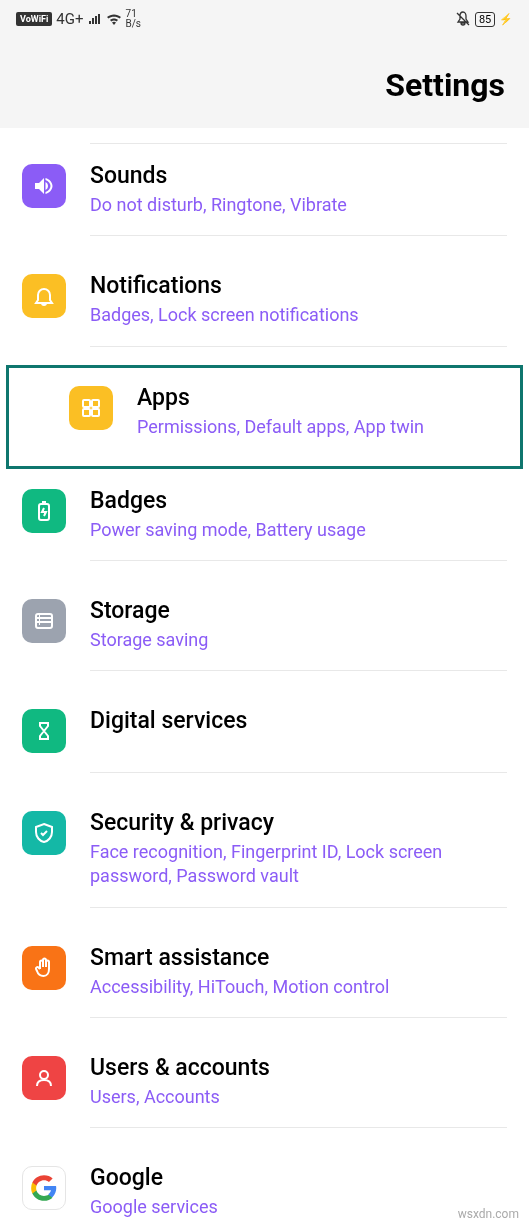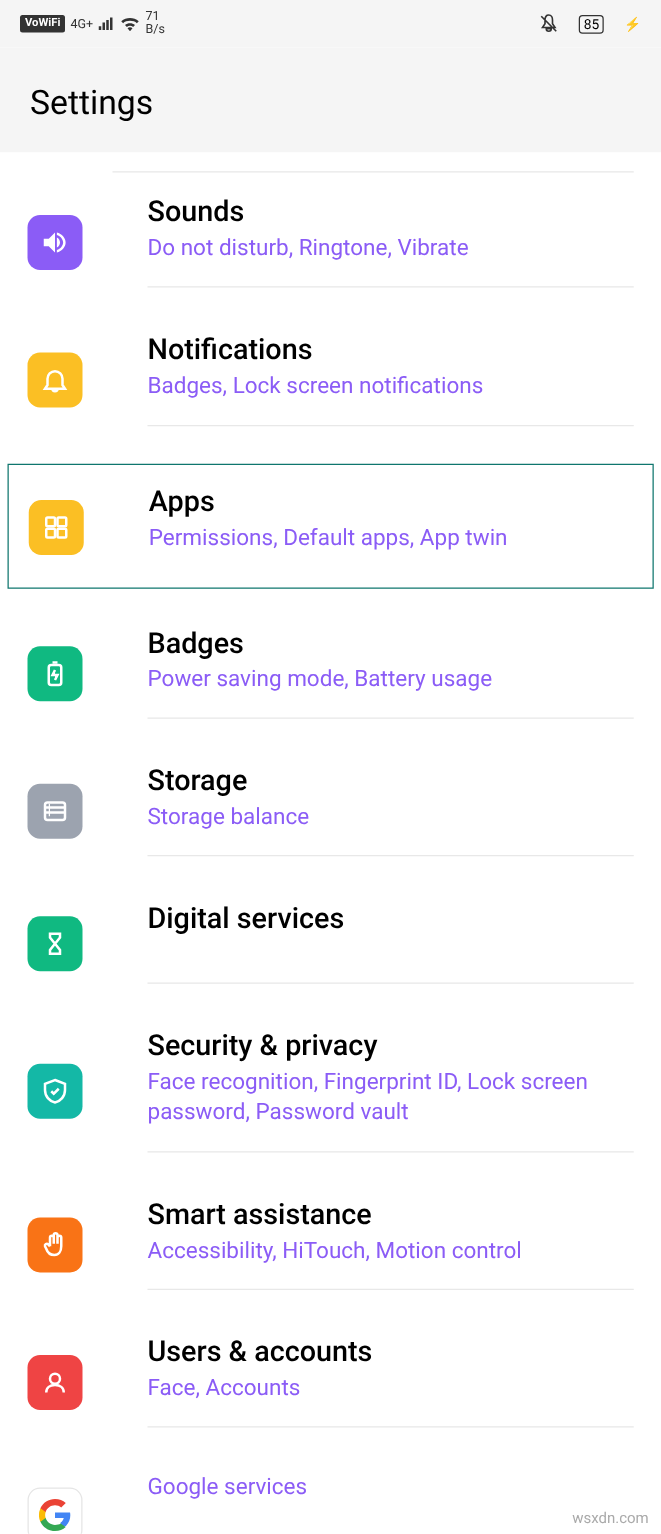--- a/index.html
+++ b/index.html
@@ -14,56 +14,56 @@
     }
     .status-bar {
       height: 38px;
       background: #f5f5f5;
       display: flex;
       justify-content: space-between;
       padding: 16px 16px;
       font-size: 12px;
     }
     .status-left { display: flex; align-items: center; gap: 4px; }
-    .status-right { display: flex; align-items: center; gap: 16px; }
+    .status-right { display: flex; align-items: center; gap: 4px; }
     .vowifi-badge {
       background: #333;
       color: #fff;
       font-size: 9px;
       padding: 2px 4px;
       border-radius: 2px;
       font-weight: bold;
     }
-    .signal-text { font-size: 10px; color: #333; }
+    .signal-text { font-size: 15px; color: #333; }
     .speed-box { font-size: 10px; color: #333; line-height: 1; }
     .battery-box {
       border: 1.5px solid #333;
       border-radius: 3px;
       padding: 0 3px;
       font-size: 11px;
       position: relative;
     }
     .header {
       background: #f5f5f5;
       padding: 28px 24px 24px;
     }
     .header-title {
-      font-size: 27px;
-      font-weight: 400;
+      font-size: 32px;
+      font-weight: 700;
       color: #000;
+      text-align: right;
     }
     .list {
       background: #fff;
     }
     .item {
       display: flex;
-      align-items: center;
+      align-items: flex-start;
       padding: 18px 22px;
       min-height: 90px;
-      gap: 28px;
     }
     .item-icon {
       width: 44px;
       height: 44px;
       border-radius: 10px;
       flex-shrink: 0;
       display: flex;
       align-items: center;
       justify-content: center;
       margin-right: 24px;
@@ -80,22 +80,23 @@
       font-weight: 500;
       color: #000;
       margin-bottom: 4px;
     }
     .item-subtitle {
       font-size: 18px;
       color: #8b5cf6;
       line-height: 1.35;
     }
     .highlight-box {
-      border: 1px solid #0f766e;
-      margin: 12px 6px;
+      border: 3px solid #0f766e;
+      margin: 0 6px;
+      padding-left: 44px;
     }
     .highlight-box .item { padding: 16px 16px; }
     .partial-row {
       height: 16px;
       border-bottom: 1px solid #e8e8e8;
       margin-left: 90px;
       margin-right: 22px;
     }
     .watermark {
       position: absolute;
@@ -204,21 +205,21 @@
 
   <div class="item">
     <div class="item-icon" style="background:#9ca3af;">
       <svg width="24" height="24" viewBox="0 0 24 24" fill="none" stroke="#fff" stroke-width="2">
           <rect x="4" y="5" width="16" height="14" rx="2"></rect>
           <path d="M4 9h16M4 13h16M7 7h1M7 11h1M7 15h1"></path>
         </svg>
     </div>
     <div class="item-content">
       <div class="item-title">Storage</div>
-      <div class="item-subtitle">Storage balance</div>
+      <div class="item-subtitle">Storage saving</div>
     </div>
   </div>
 
   <div class="item">
     <div class="item-icon" style="background:#10b981;">
       <svg width="24" height="24" viewBox="0 0 24 24" fill="none" stroke="#fff" stroke-width="2">
           <path d="M7 4h10M7 20h10M8 4v3l4 5 4-5V4M8 20v-3l4-5 4 5v3"></path>
         </svg>
     </div>
     <div class="item-content">
@@ -253,33 +254,34 @@
 
   <div class="item">
     <div class="item-icon" style="background:#ef4444;">
       <svg width="24" height="24" viewBox="0 0 24 24" fill="none" stroke="#fff" stroke-width="2">
           <circle cx="12" cy="9" r="4"></circle>
           <path d="M5 20c0-4 3-6 7-6s7 2 7 6"></path>
         </svg>
     </div>
     <div class="item-content">
       <div class="item-title">Users &amp; accounts</div>
-      <div class="item-subtitle">Face, Accounts</div>
+      <div class="item-subtitle">Users, Accounts</div>
     </div>
   </div>
 
   <div class="item">
     <div class="item-icon" style="background:#fff;border:1px solid #e5e5e5;">
       <svg width="28" height="28" viewBox="0 0 48 48">
           <path fill="#4285F4" d="M45 24.5c0-1.6-.1-2.8-.4-4H24v7.5h12c-.5 2.6-2 4.8-4.3 6.3v5h7C43 35 45 30 45 24.5z"></path>
           <path fill="#34A853" d="M24 46c6 0 11-2 14.7-5.4l-7-5c-2 1.3-4.5 2-7.7 2-6 0-11-4-12.8-9.4H4v5.2C7.6 41 15.2 46 24 46z"></path>
           <path fill="#FBBC05" d="M11.2 28.2c-.5-1.3-.7-2.7-.7-4.2s.3-2.9.7-4.2v-5.2H4A22 22 0 002 24c0 3.5.8 6.9 2 9.4l7.2-5.2z"></path>
           <path fill="#EA4335" d="M24 10.5c3.3 0 6.2 1.1 8.5 3.3l6.3-6.3C34.9 3.5 30 2 24 2 15.2 2 7.6 7 4 14.6l7.2 5.2C13 14.4 18 10.5 24 10.5z"></path>
         </svg>
     </div>
     <div class="item-content">
+      <div class="item-title">Google</div>
       <div class="item-subtitle">Google services</div>
     </div>
   </div>
 
 </div>
 
 <div class="watermark">wsxdn.com</div>
 
 </body></html>

